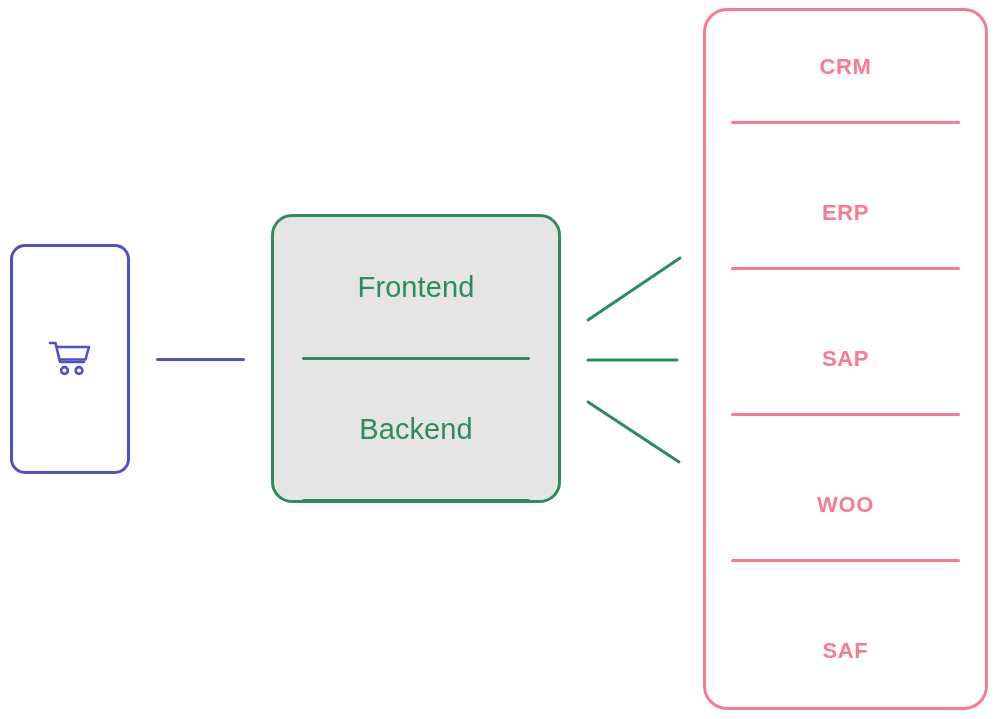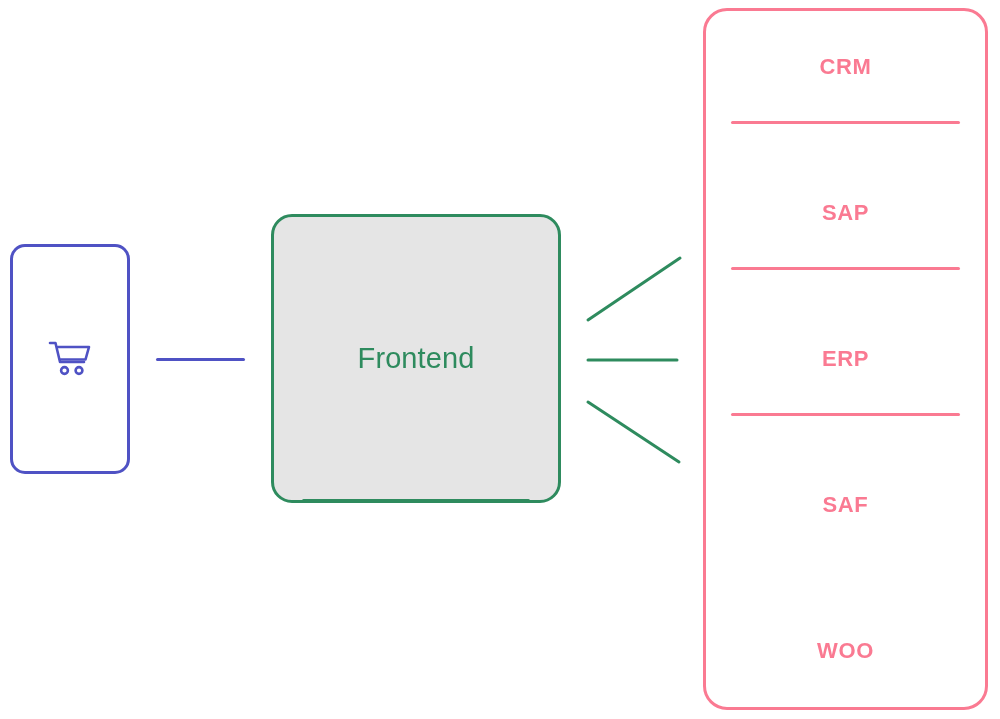--- a/index.html
+++ b/index.html
@@ -193,57 +193,61 @@
   <div class="link-client"></div>
 
   <div class="app-box">
     <div class="app-layers">
 
       <div class="app-layer">
         <span class="app-layer-label">Frontend</span>
         <span class="app-divider"></span>
       </div>
 
+      <div class="app-layer">
+        <span class="app-layer-label">Backend</span>
+        <span class="app-divider"></span>
+      </div>
 
 
     </div>
   </div>
 
   <svg class="fan" viewBox="0 0 140 260" width="140" height="260">
     <line x1="28" y1="90" x2="120" y2="28" stroke="#2E8B5E" stroke-width="3" stroke-linecap="round"></line>
     <line x1="28" y1="130" x2="117" y2="130" stroke="#2E8B5E" stroke-width="3" stroke-linecap="round"></line>
     <line x1="28" y1="172" x2="119" y2="232" stroke="#2E8B5E" stroke-width="3" stroke-linecap="round"></line>
   </svg>
 
   <div class="integrations">
     <div class="integration-list">
 
       <div class="integration-item">
         <span class="integration-label">CRM</span>
         <span class="integration-divider"></span>
       </div>
 
       <div class="integration-item">
+        <span class="integration-label">ERP</span>
+        <span class="integration-divider"></span>
+      </div>
+
+      <div class="integration-item">
         <span class="integration-label">SAP</span>
         <span class="integration-divider"></span>
       </div>
 
-      <div class="integration-item">
-        <span class="integration-label">ERP</span>
-        <span class="integration-divider"></span>
-      </div>
-
-
+
+
+      <div class="integration-item">
+        <span class="integration-label">WOO</span>
+        <span class="integration-divider"></span>
+      </div>
 
       <div class="integration-item">
         <span class="integration-label">SAF</span>
 
-      </div>
-
-      <div class="integration-item">
-        <span class="integration-label">WOO</span>
-        <span class="integration-divider"></span>
       </div>
 
     </div>
   </div>
 
 </div>
 
 </body></html>

